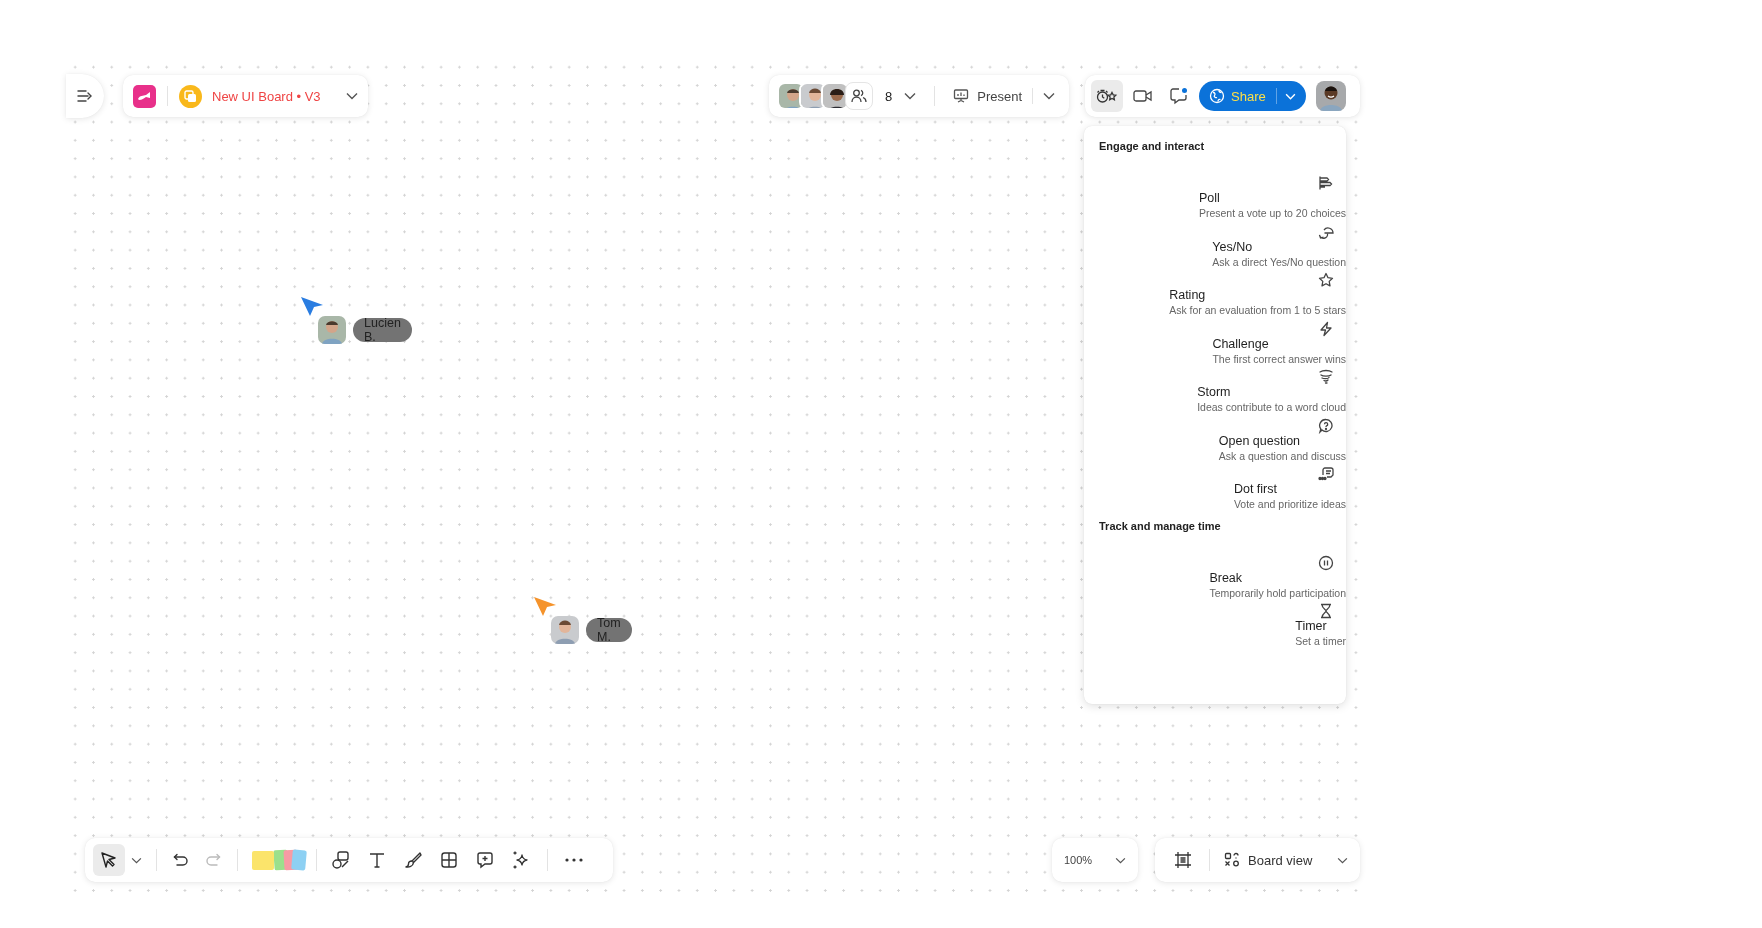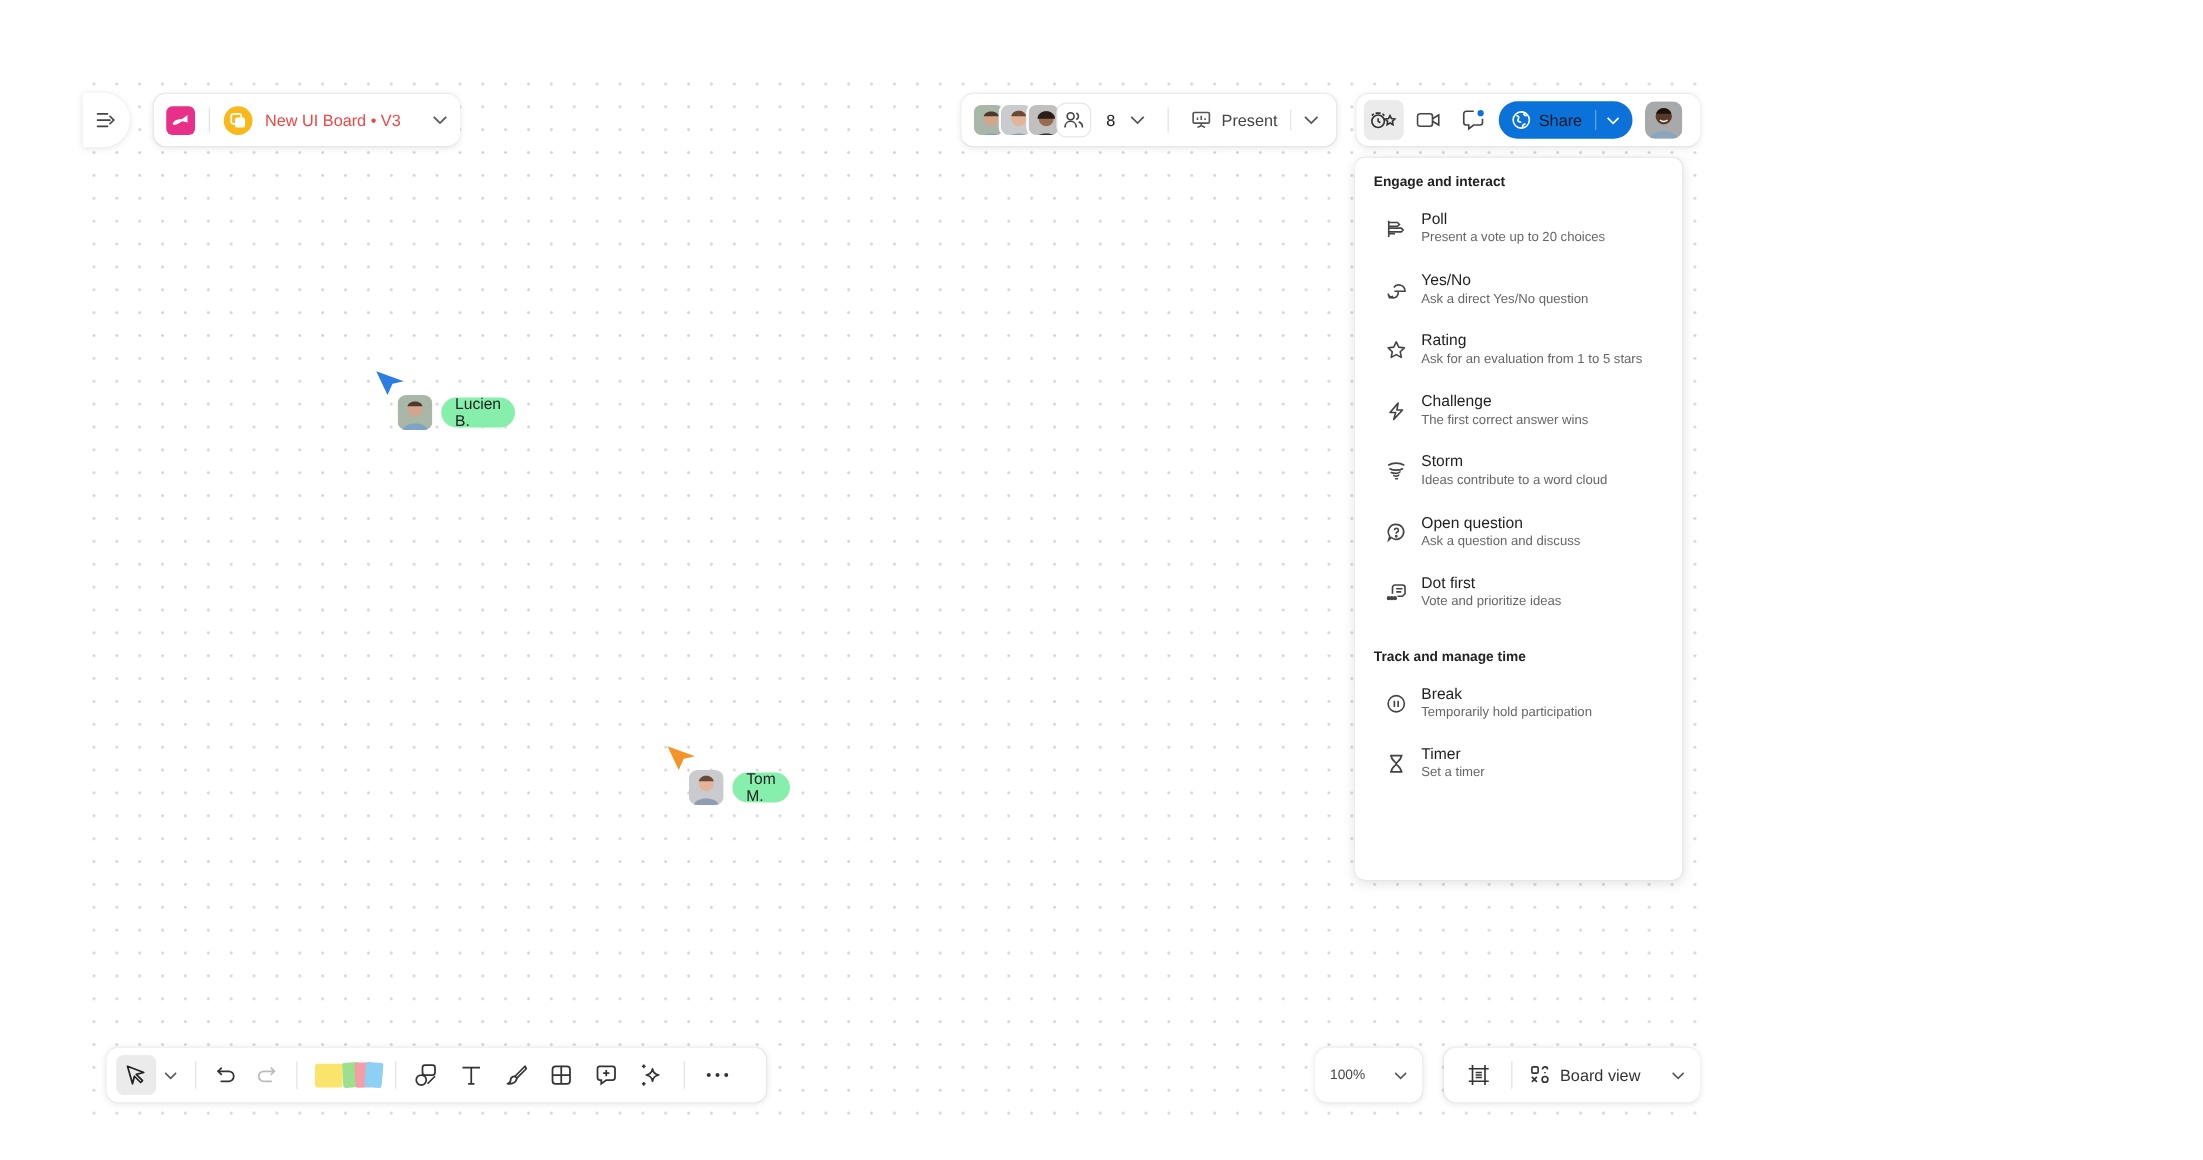--- a/index.html
+++ b/index.html
@@ -38,40 +38,40 @@
   .avatars { display: flex; }
   .av { width: 28px; height: 28px; border-radius: 8px; margin-right: -6px; border: 2px solid #fff; overflow: hidden; }
   .av-more { width: 28px; height: 28px; border-radius: 8px; background: #fff; border: 1px solid #e5e5e5; display: flex; align-items: center; justify-content: center; margin-left: 2px; }
   .count { font-size: 13px; margin-left: 12px; color: #222; }
   .present-btn { display: flex; align-items: center; gap: 8px; font-size: 13px; color: #444; margin-left: 4px; }
 
   
   .right-panel { left: 1085px; top: 75px; width: 275px; height: 42px; padding: 0 6px; }
   .icon-btn { width: 32px; height: 32px; border-radius: 6px; display: flex; align-items: center; justify-content: center; }
   .icon-btn.active { background: #ebebeb; }
-  .share-btn { height: 30px; border-radius: 15px; background: #0b72d9; color: #0f172a; display: flex; align-items: center; padding: 0 10px 0 10px; font-size: 13px; margin-left: 4px; }
+  .share-btn { height: 30px; border-radius: 15px; background: #0b72d9; color: #fde047; display: flex; align-items: center; padding: 0 10px 0 10px; font-size: 13px; margin-left: 4px; }
   .share-sep { width: 1px; height: 16px; background: rgba(255,255,255,0.35); margin: 0 8px 0 10px; }
   .user-av { width: 30px; height: 30px; border-radius: 8px; overflow: hidden; margin-left: 10px; }
 
   
   .dropdown {
     position: absolute; left: 1084px; top: 126px; width: 262px; height: 578px; background: #fff;
     border-radius: 8px; box-shadow: 0 2px 10px rgba(0,0,0,0.13), 0 0 1px rgba(0,0,0,0.12);
     padding: 14px 0 0 0;
   }
   .dd-section { font-size: 11px; font-weight: bold; color: #222; padding-left: 15px; height: 20px; }
-  .dd-item { display: flex; align-items: flex-start; height: 48.5px; padding-left: 25px; padding-top: 8px; }
+  .dd-item { display: flex; align-items: flex-end; height: 48.5px; padding-left: 25px; padding-top: 8px; flex-direction: column; }
   .dd-item .ico { width: 16px; height: 16px; margin-top: 7px; margin-right: 12px; }
   .dd-title { font-size: 12.5px; color: #1f1f1f; line-height: 15px; }
   .dd-desc { font-size: 10.5px; color: #666; line-height: 14px; }
 
   
   .cursor { position: absolute; }
   .cur-av { position: absolute; width: 28px; height: 28px; border-radius: 7px; overflow: hidden; }
-  .cur-label { position: absolute; height: 24px; border-radius: 12px; background: #86efac; font-size: 12.5px; color: #222; padding: 0 11px; display: flex; align-items: center; }
+  .cur-label { position: absolute; height: 24px; border-radius: 12px; background: #737373; font-size: 12.5px; color: #222; padding: 0 11px; display: flex; align-items: center; }
 
   
   .tool-panel { left: 85px; top: 838px; width: 528px; height: 44px; padding: 0 8px; }
   .tool { width: 32px; height: 32px; display: flex; align-items: center; justify-content: center; border-radius: 6px; }
   .tool.sel { background: #ebebeb; }
   .tsep { width: 1px; height: 22px; background: #e3e3e3; margin: 0 8px; }
   .stickies { display: flex; align-items: center; margin: 0 4px; position: relative; width: 54px; height: 26px; }
   .sticky { position: absolute; width: 14px; height: 20px; border-radius: 2px; }
 
   .zoom-panel { left: 1052px; top: 838px; width: 86px; height: 44px; padding: 0 12px; font-size: 11px; color: #444; justify-content: space-between; }

